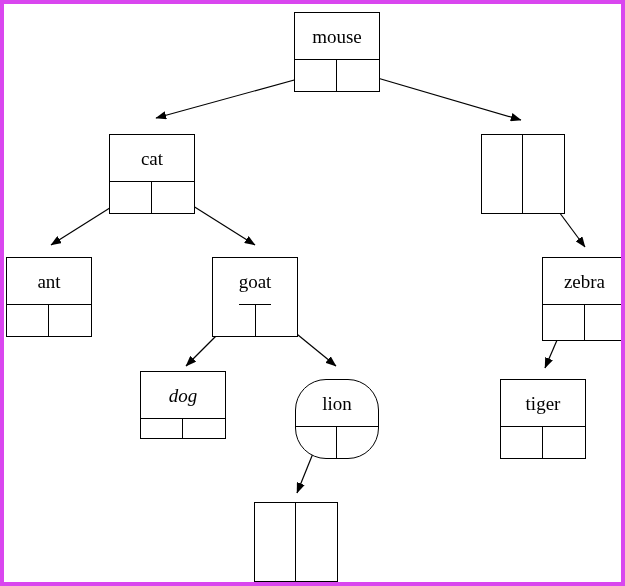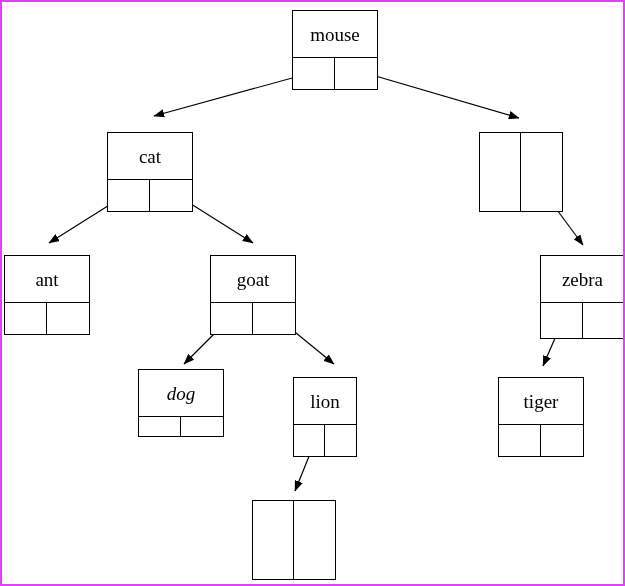--- a/index.html
+++ b/index.html
@@ -5,21 +5,21 @@
   html, body {
     margin: 0;
     padding: 0;
     background: #ffffff;
   }
   #canvas {
     position: relative;
     width: 625px;
     height: 586px;
     background: #ffffff;
-    border: 2px solid #d946ef;
+    border: 4px solid #d946ef;
     box-sizing: border-box;
     overflow: hidden;
     font-family: "Liberation Serif", "DejaVu Serif", serif;
   }
   #edge-layer {
     position: absolute;
     left: 0;
     top: 0;
     width: 625px;
     height: 586px;
@@ -104,42 +104,42 @@
           <div class="ptr right"></div>
         </div>
       </div>
       <div class="node" style="left: 2px; top: 253px; width: 86px; height: 80px;">
         <div class="node-label">ant</div>
         <div class="node-pointers">
           <div class="ptr left"></div>
           <div class="ptr right"></div>
         </div>
       </div>
-      <div class="node" style="left: 208px; top: 253px; width: 86px; height: 80px;">
+      <div class="node" style="left: 208px; top: 253px; width: 86px; height: 80px; align-items: center;">
         <div class="node-label">goat</div>
         <div class="node-pointers">
           <div class="ptr left"></div>
           <div class="ptr right"></div>
         </div>
       </div>
       <div class="node" style="left: 538px; top: 253px; width: 85px; height: 84px;">
         <div class="node-label">zebra</div>
         <div class="node-pointers">
           <div class="ptr left"></div>
           <div class="ptr right"></div>
         </div>
       </div>
       <div class="node" style="left: 136px; top: 367px; width: 86px; height: 68px; font-style: italic;">
         <div class="node-label">dog</div>
         <div class="node-pointers">
           <div class="ptr left"></div>
           <div class="ptr right"></div>
         </div>
       </div>
-      <div class="node" style="left: 291px; top: 375px; width: 64px; height: 80px;">
+      <div class="node" style="left: 291px; top: 375px; width: 84px; height: 80px; border-radius: 31px;">
         <div class="node-label">lion</div>
         <div class="node-pointers">
           <div class="ptr left"></div>
           <div class="ptr right"></div>
         </div>
       </div>
       <div class="node" style="left: 496px; top: 375px; width: 86px; height: 80px;">
         <div class="node-label">tiger</div>
         <div class="node-pointers">
           <div class="ptr left"></div>

